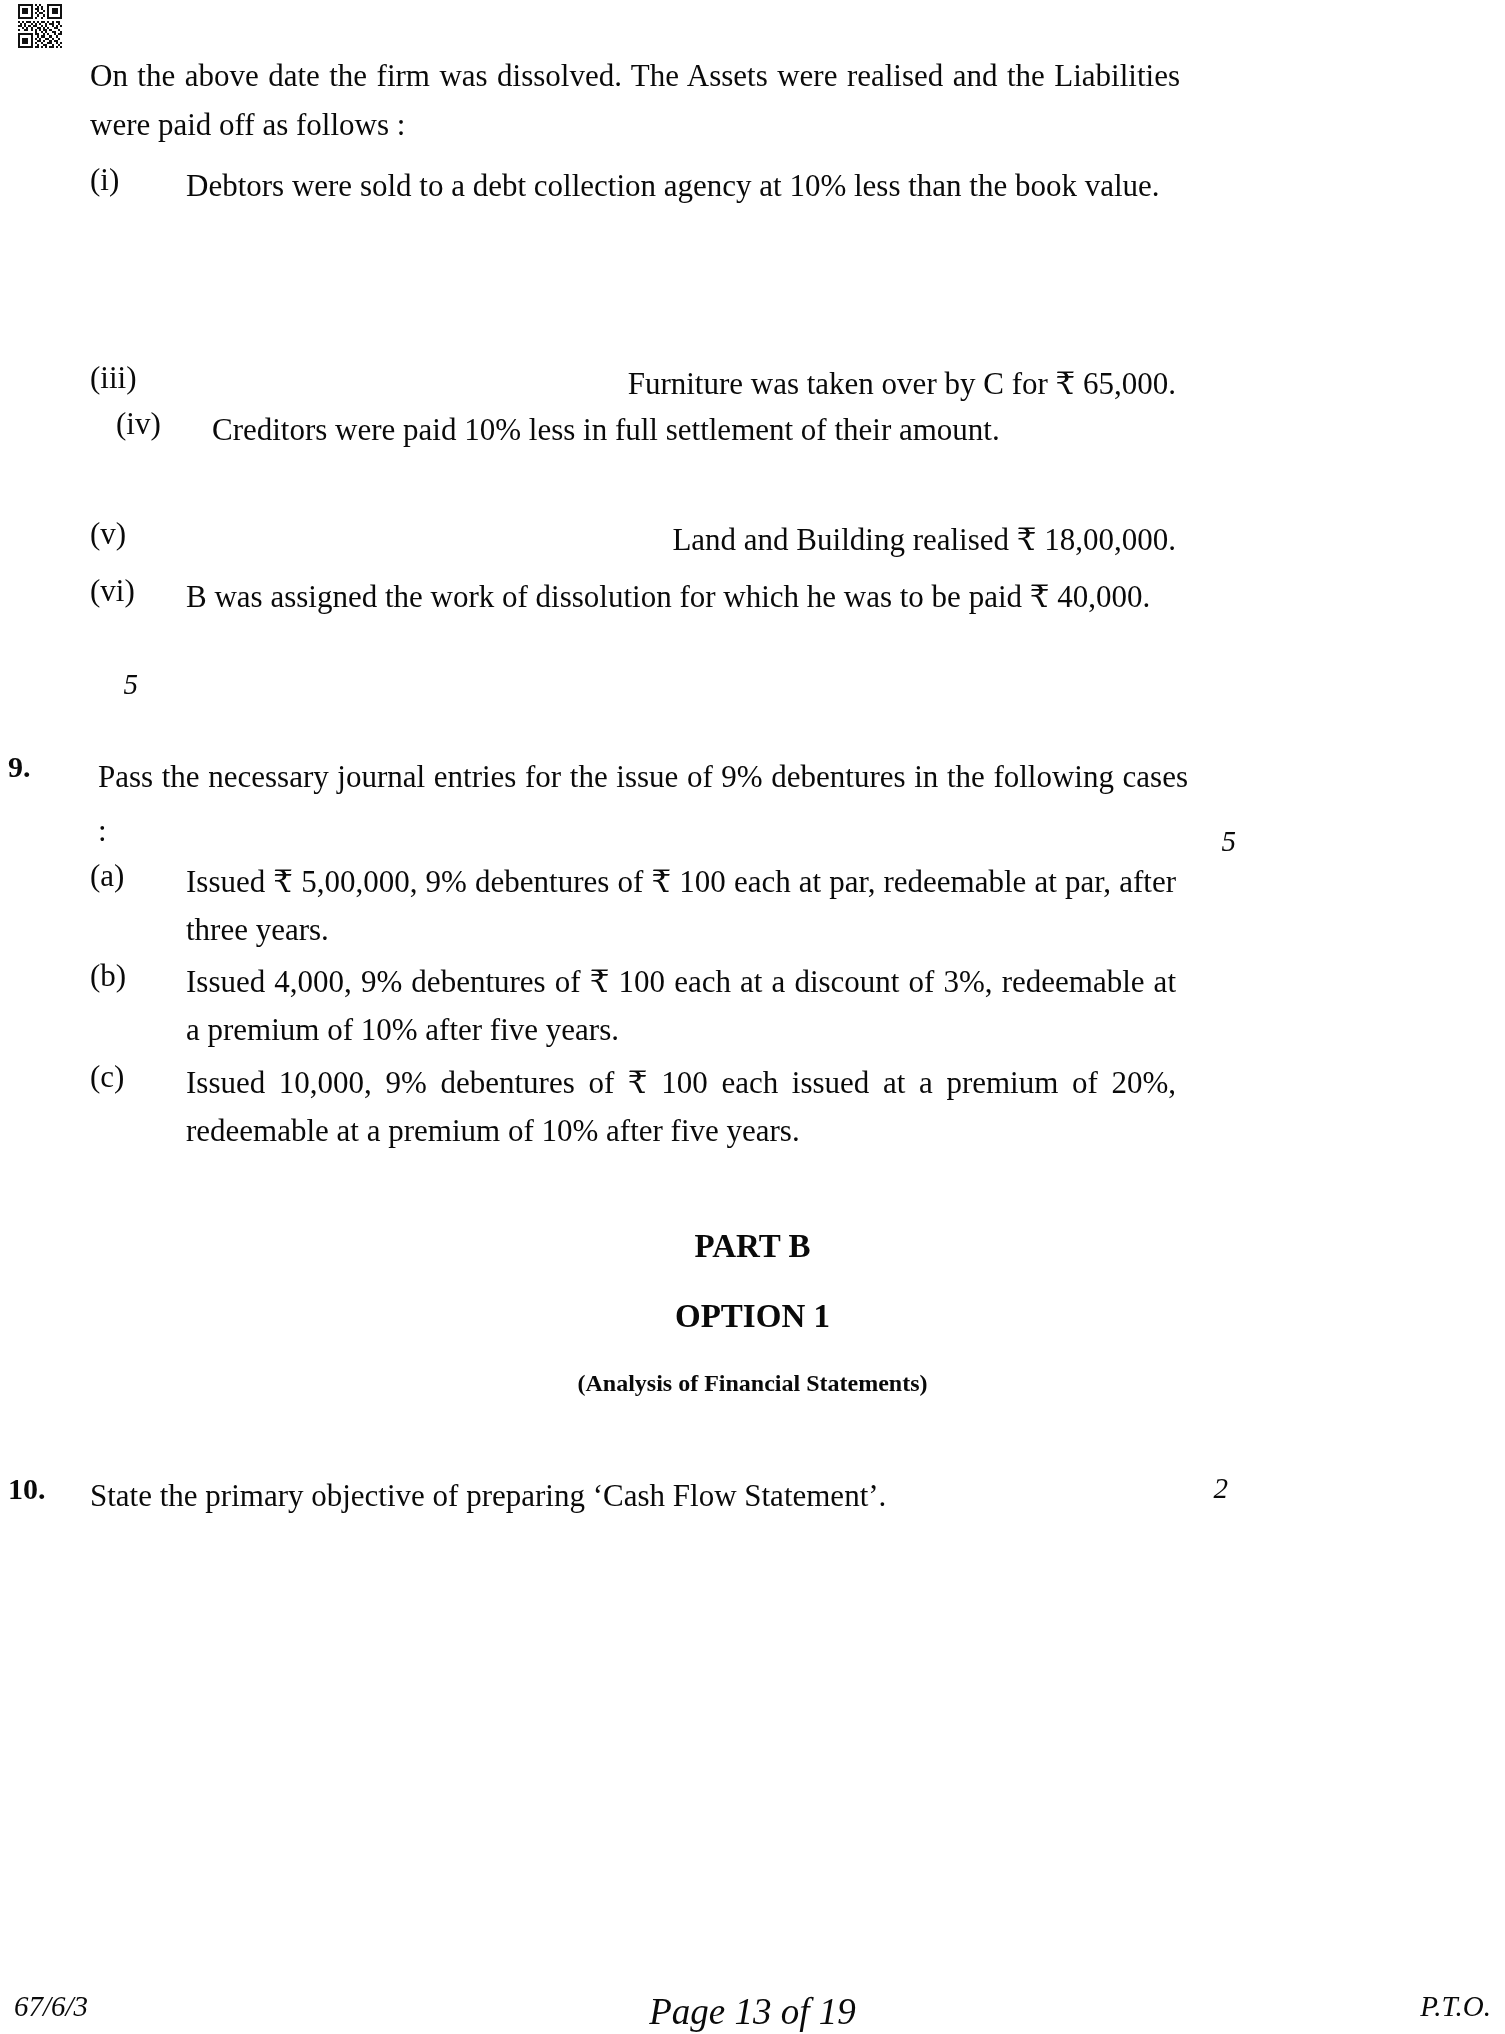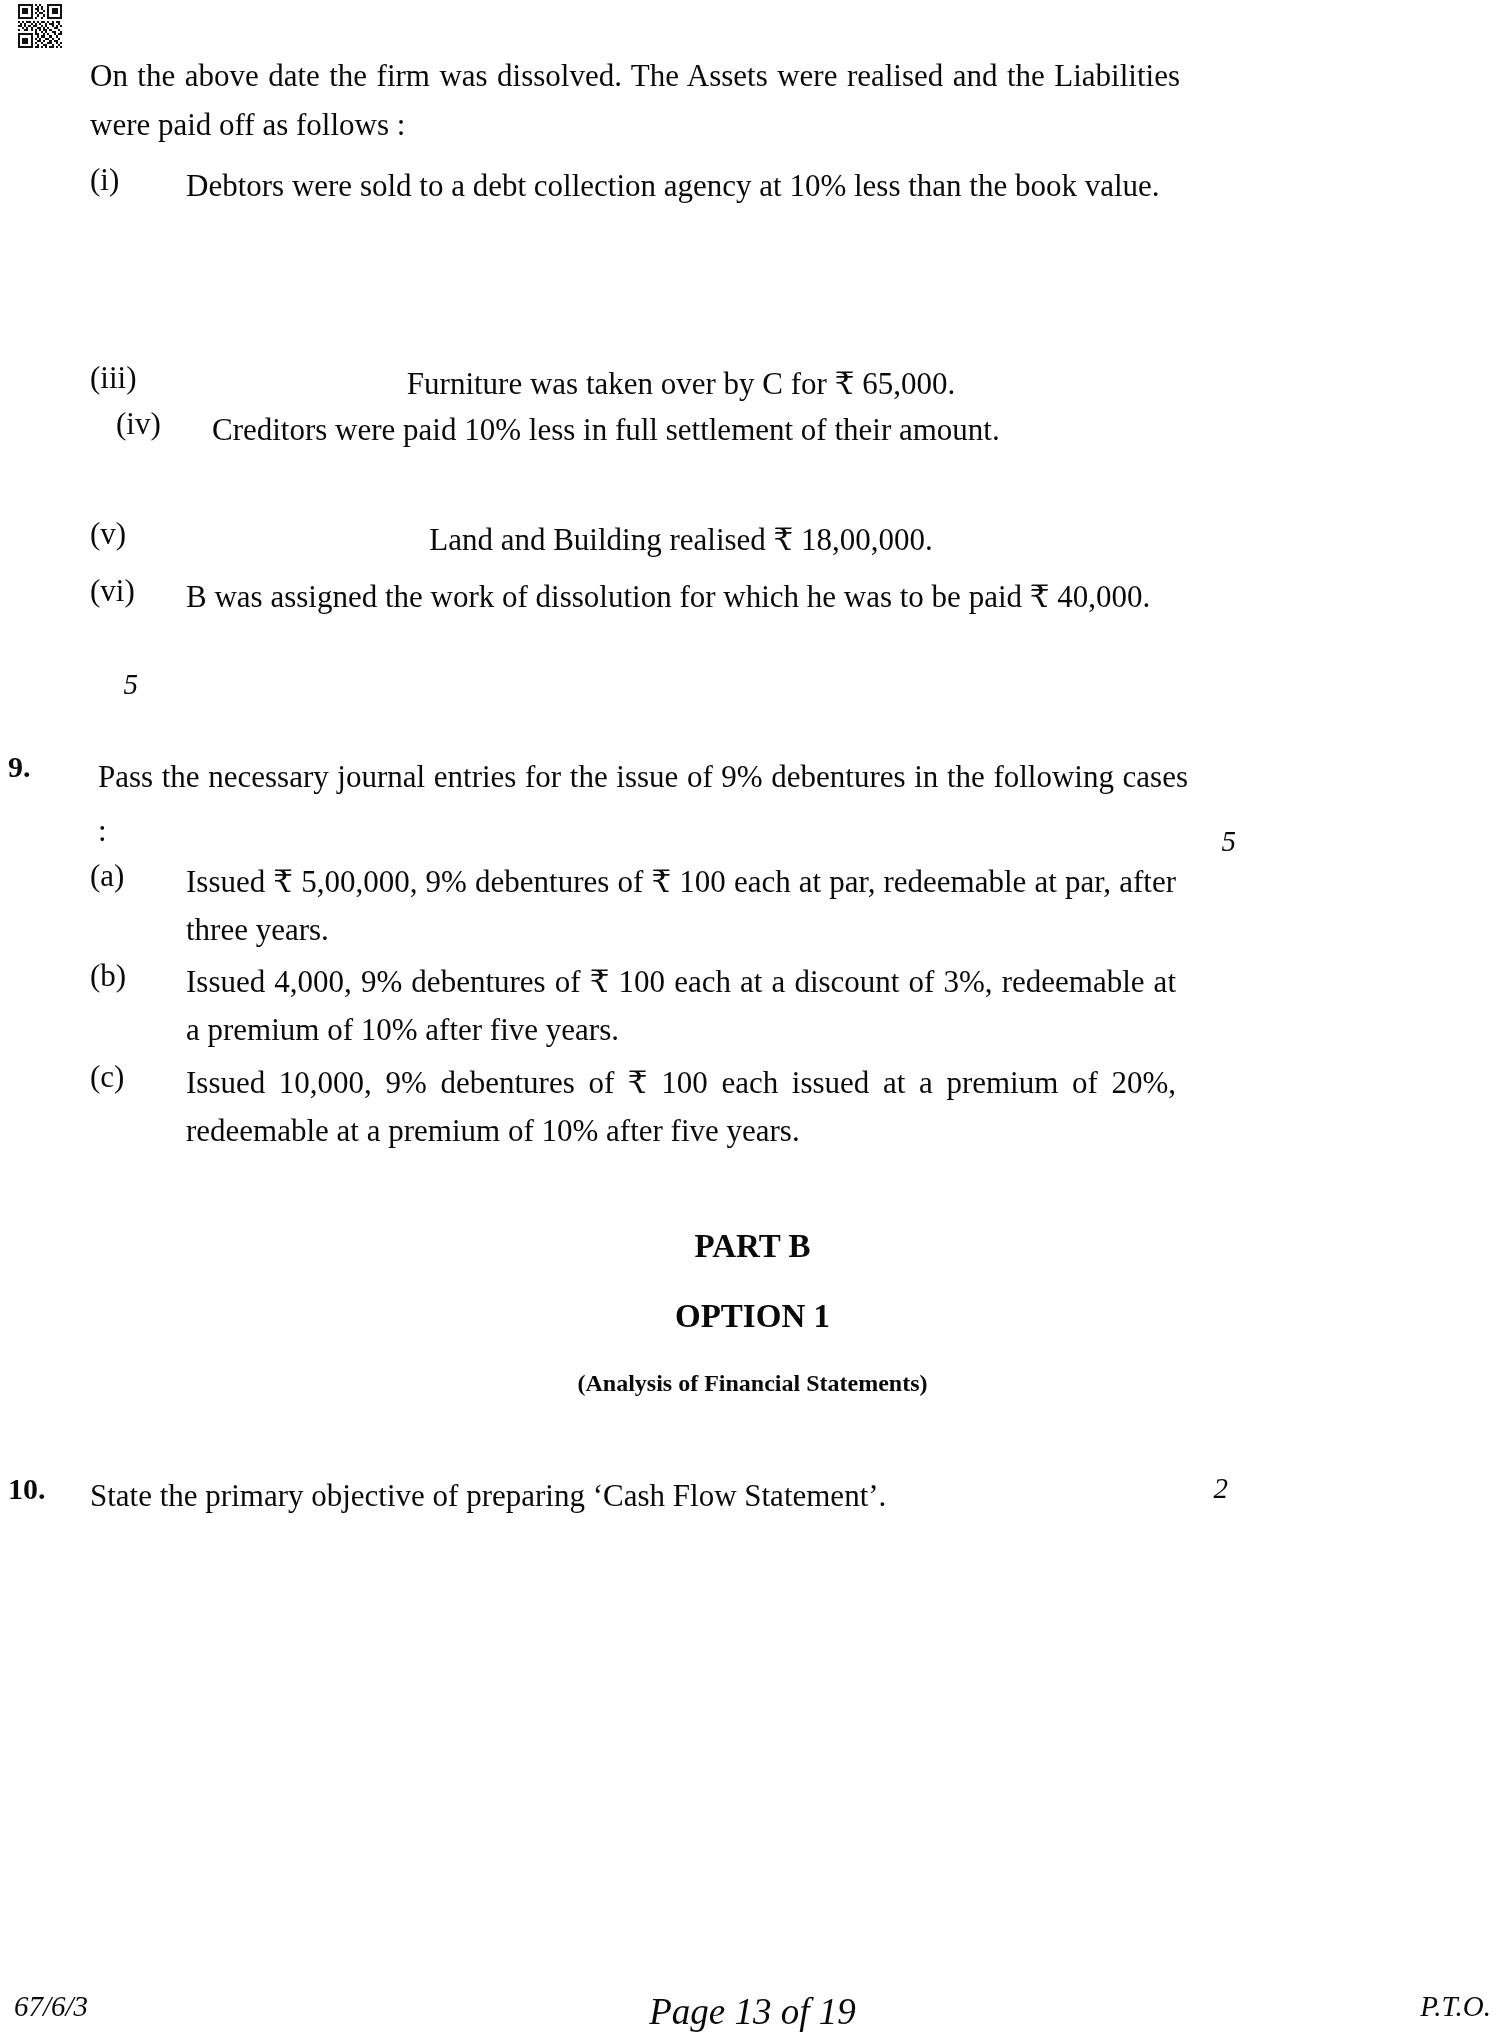--- a/index.html
+++ b/index.html
@@ -85,21 +85,21 @@
     text-align: left;
     box-sizing: border-box;
   }
   .sub-text {
     flex: 1 1 auto;
     font-size: 31px;
     line-height: 1.56;
     text-align: justify;
     text-justify: inter-word;
   }
-  .sub-text.nojust { text-align: center; }
+  .sub-text.nojust { text-align: right; }
 
   
   .center-head {
     position: absolute;
     width: 1505px;
     text-align: center;
     font-weight: bold;
   }
 
   

